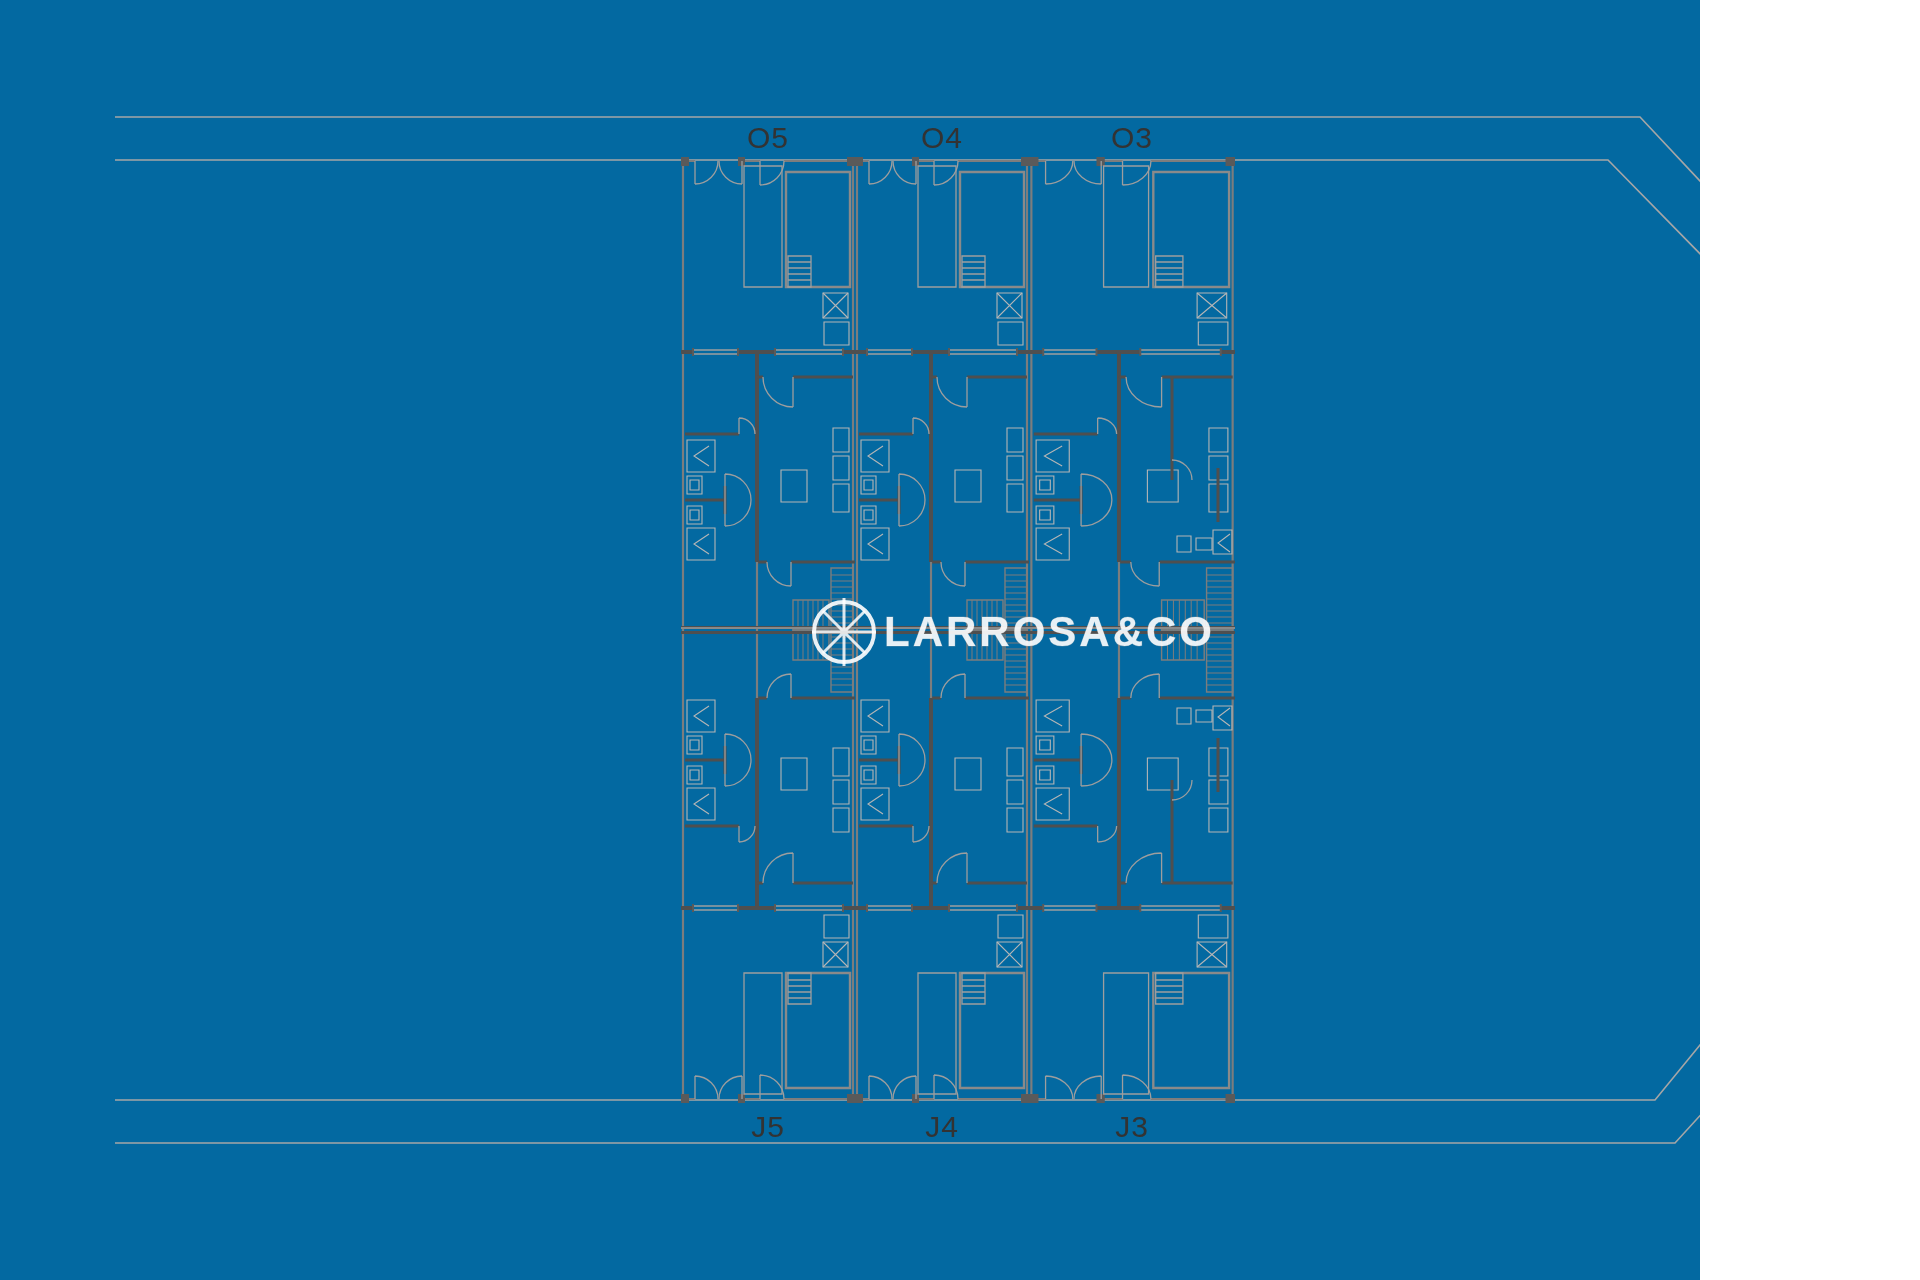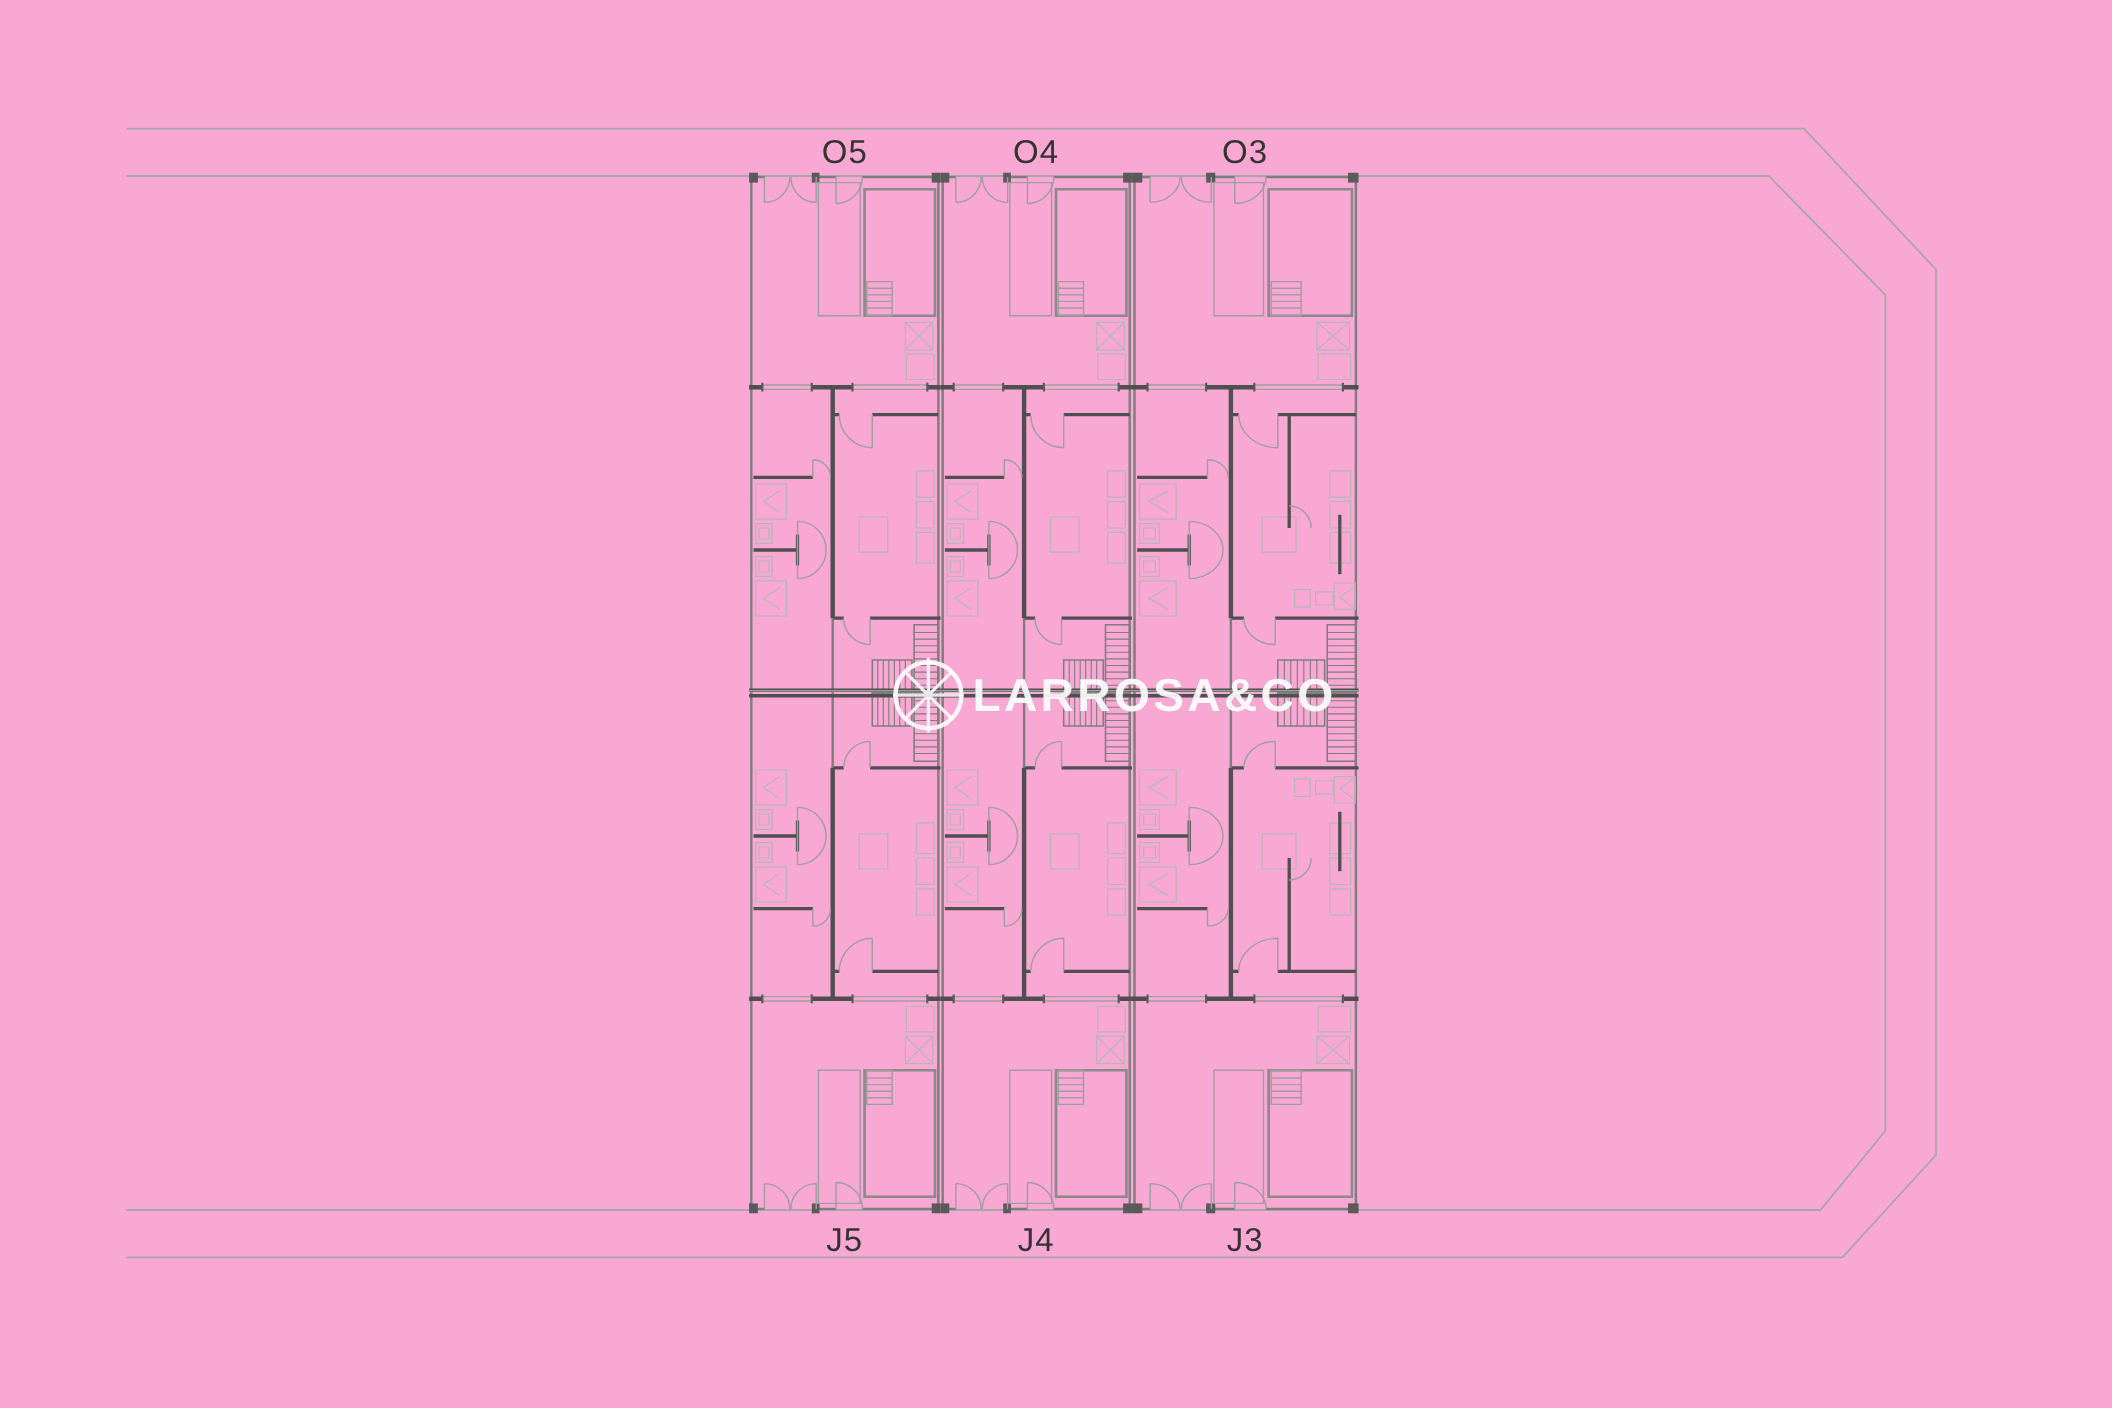--- a/index.html
+++ b/index.html
@@ -1,16 +1,16 @@
 <!DOCTYPE html>
 <html><head>
 <meta charset="utf-8">
 <style>
   html,body{margin:0;padding:0;background:#ffffff;}
-  .canvas{position:relative;width:1920px;height:1280px;background:#f9a8d4;overflow:hidden;
+  .canvas{position:relative;width:1700px;height:1280px;background:#0369a1;overflow:hidden;
           font-family:"Liberation Sans", sans-serif;}
   svg{display:block;}
 
   
   .bnd {stroke:#a6a6a6;stroke-width:1.6;fill:none;}
   .d4  {stroke:#4f4f4f;stroke-width:4;  fill:none;}
   .d3  {stroke:#4f4f4f;stroke-width:3;  fill:none;}
   .d2  {stroke:#5a5a5a;stroke-width:2;  fill:none;}
   .m2  {stroke:#7d7d7d;stroke-width:2.2;fill:none;}
   .m1  {stroke:#7d7d7d;stroke-width:1.4;fill:none;}

